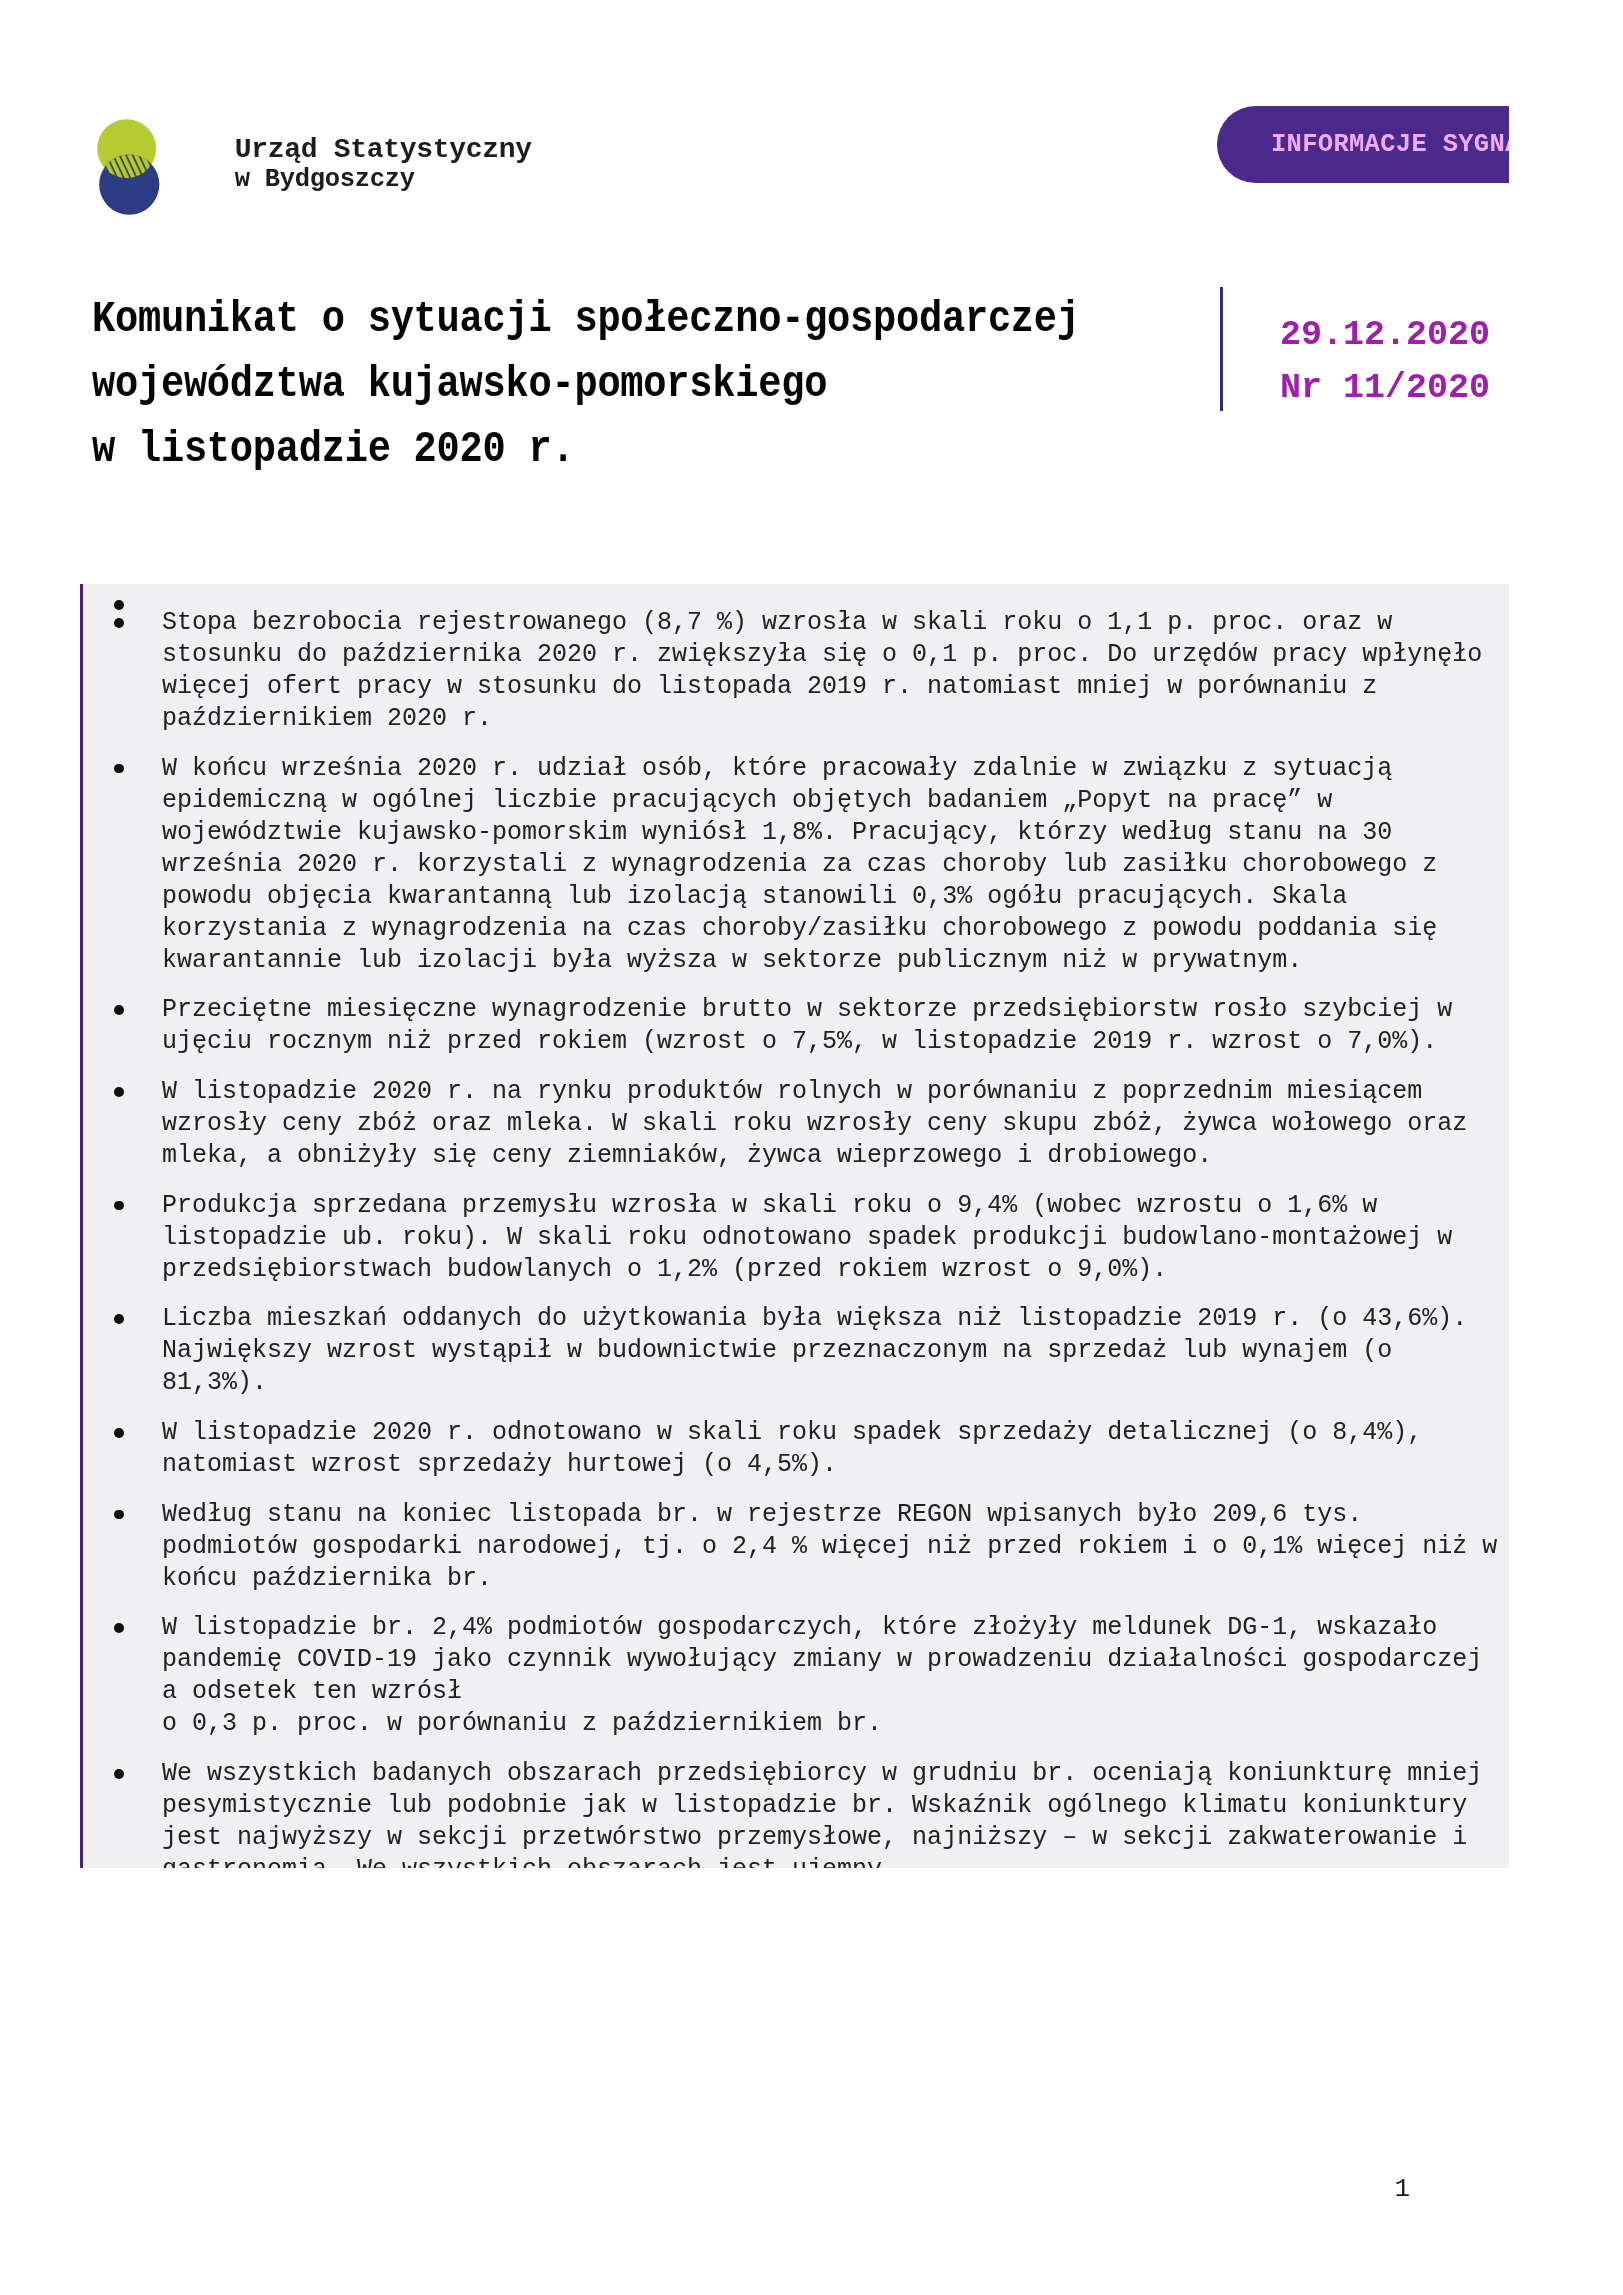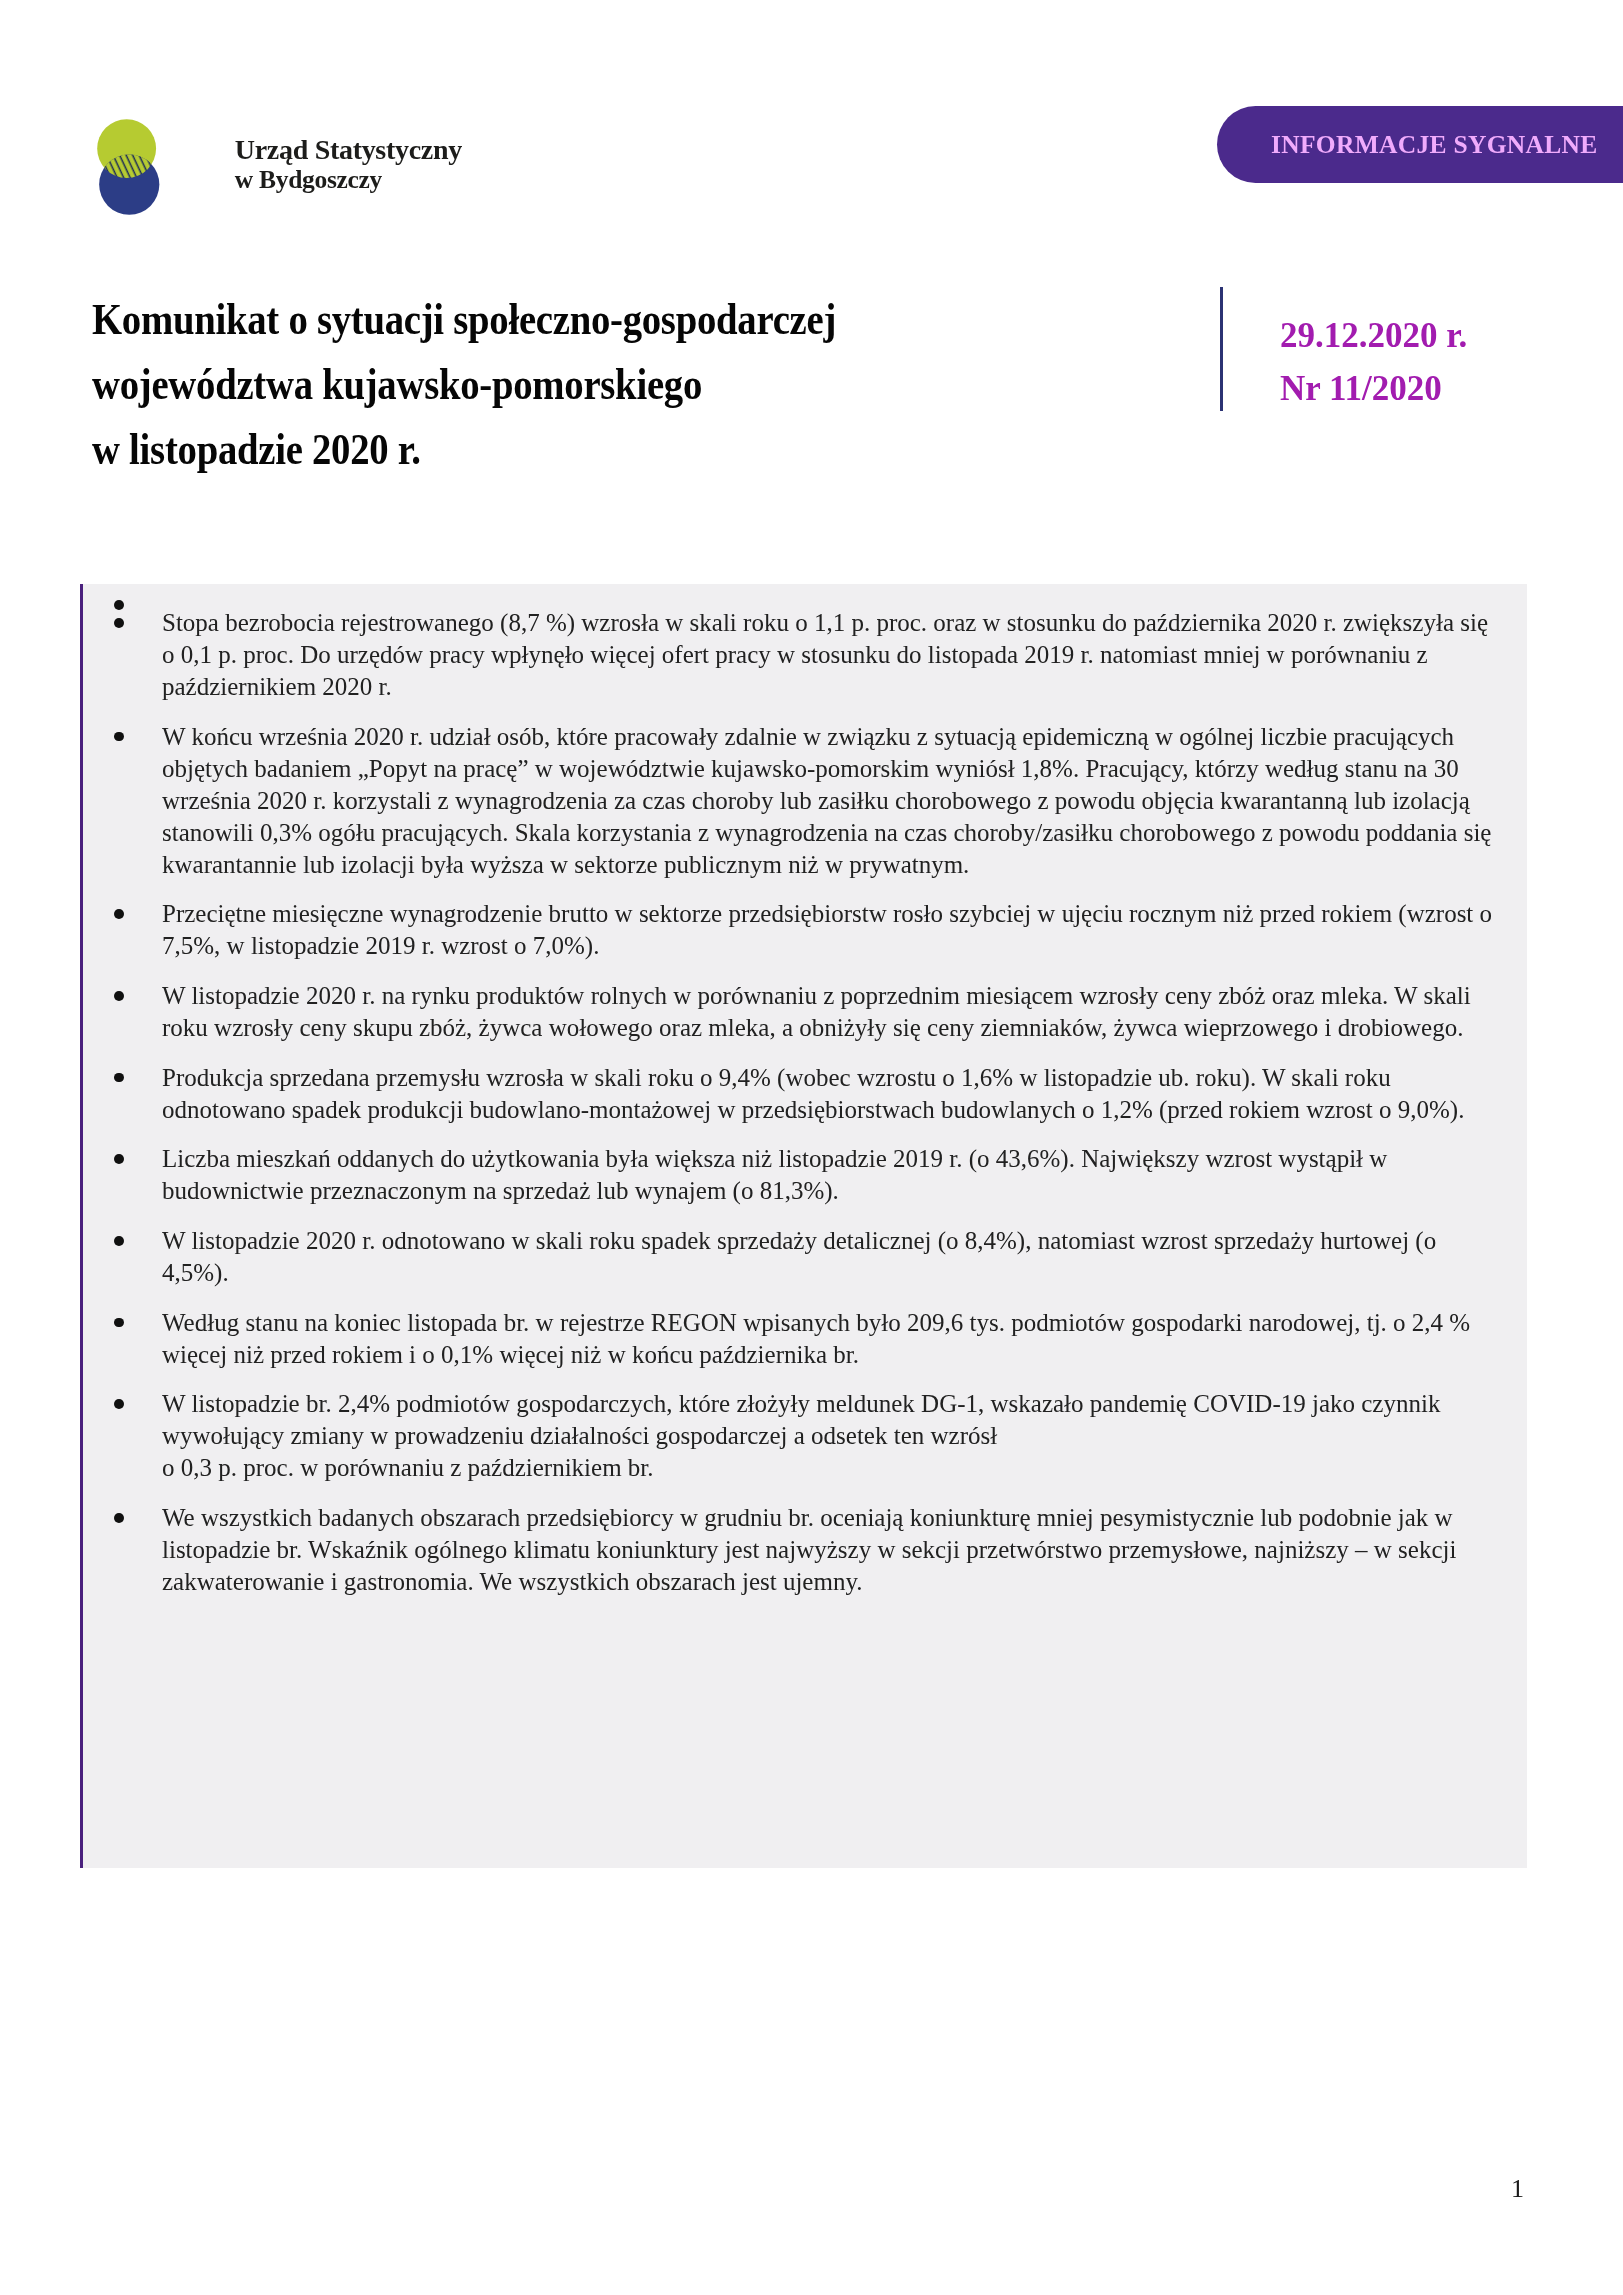--- a/index.html
+++ b/index.html
@@ -1,21 +1,21 @@
 <!DOCTYPE html>
 <html lang="pl" style="font-size:10.5px"><head>
 <meta charset="utf-8">
 <style>
   html,body{margin:0;padding:0;background:#ffffff;}
   #page{
     position:relative;
-    width:1623px;
+    width:1509px;
     height:2295px;
     background:#ffffff;
-    font-family:Liberation Serif, serif;
+    font-family:Liberation Mono, monospace;
     overflow:hidden;
   }
 
   
   .logo{position:absolute;left:97px;top:110px;display:flex;align-items:flex-start;}
   .logo-mark{width:126px;height:106px;flex:0 0 auto;}
   .logo-text{margin-left:11.8px;margin-top:25px;color:#1d1d1b;}
   .logo-text .l1{font-size:28px;font-weight:600;letter-spacing:-0.3px;line-height:30px;}
   .logo-text .l2{font-size:25.5px;font-weight:600;letter-spacing:-0.3px;line-height:29px;}
 

